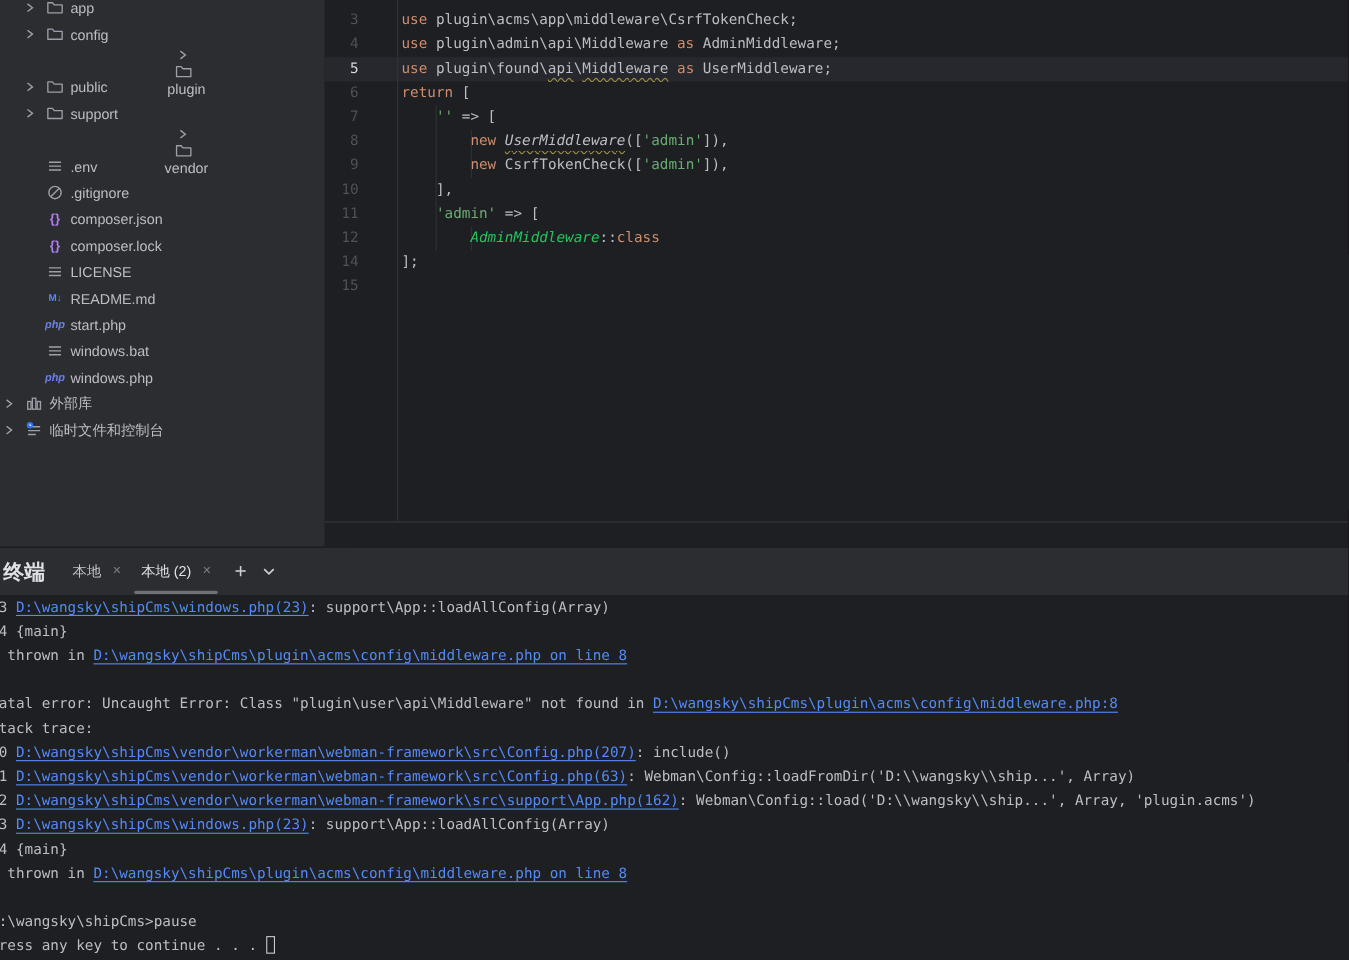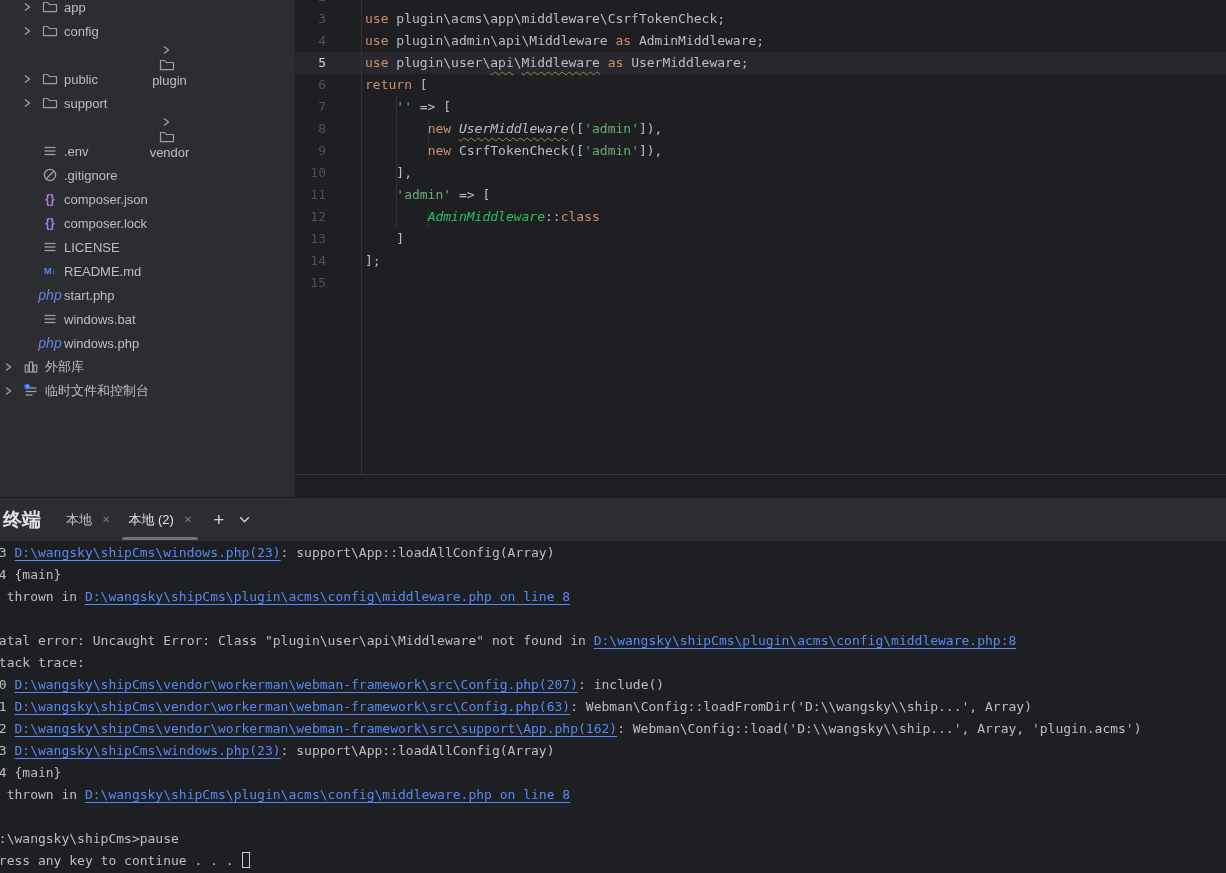--- a/index.html
+++ b/index.html
@@ -13,21 +13,21 @@
   
   #project-panel {
     position:absolute; left:0; top:0; width:319px; height:497px;
     background:#2b2d30; overflow:hidden;
   }
   #project-tree { margin-top:-5px; }
   .tree-row { height:24px; display:flex; align-items:center; font-size:13px; color:#bcbec4; cursor:default; }
   .tree-chevron { width:14px; height:14px; margin-right:8px; display:flex; align-items:center; justify-content:center; flex:0 0 14px; }
   .tree-icon { width:16px; height:16px; margin-right:6px; display:flex; align-items:center; justify-content:center; flex:0 0 16px; }
   .tree-label { white-space:pre; }
-  .ficon-php { font-style:italic; font-weight:normal; font-size:14px; color:#6b82e0; letter-spacing:0; }
+  .ficon-php { font-style:italic; font-weight:bold; font-size:10px; color:#6b82e0; letter-spacing:0; }
   .ficon-md  { font-style:normal; font-weight:bold; font-size:9px; color:#548af7; }
   .ficon-br  { font-style:normal; font-weight:bold; font-size:12px; color:#b07ef0; }
   
   #editor { position:absolute; left:295px; top:0; width:931px; height:497px; background:#1e1f22; overflow:hidden; }
   #editor-content { position:absolute; top:-14px; left:0; right:0; }
   .eline { display:flex; height:22px; line-height:22px; font-family:"DejaVu Sans Mono","Liberation Mono",monospace; font-size:13px; white-space:pre; position:relative; z-index:2; }
   .eline.current { background:#26282e; }
   .lnum { width:31px; text-align:right; color:#4e5157; flex:0 0 31px; }
   .eline.current .lnum { color:#d5d7dd; }
   .lgap { width:35px; flex:0 0 35px; }
@@ -270,29 +270,28 @@
   </aside>
 
   <section id="editor">
     <div id="editor-content">
       <div class="iguide" style="left:101px; top:110px; height:132px;"></div>
       <div class="iguide" style="left:133px; top:132px; height:44px;"></div>
       <div class="iguide" style="left:133px; top:220px; height:22px;"></div>
     <div class="eline"><span class="lnum">2</span><span class="lgap"></span><span class="lcode"></span></div>
         <div class="eline"><span class="lnum">3</span><span class="lgap"></span><span class="lcode"><span class="tok-k">use </span><span class="tok-p">plugin\acms\app\middleware\CsrfTokenCheck;</span></span></div>
         <div class="eline"><span class="lnum">4</span><span class="lgap"></span><span class="lcode"><span class="tok-k">use </span><span class="tok-p">plugin\admin\api\Middleware </span><span class="tok-k">as</span><span class="tok-p"> AdminMiddleware;</span></span></div>
-        <div class="eline current"><span class="lnum">5</span><span class="lgap"></span><span class="lcode"><span class="tok-k">use </span><span class="tok-p">plugin\user\</span><span class="tok-pw">api</span><span class="tok-p">\</span><span class="tok-pw">Middleware</span><span class="tok-p"> </span><span class="tok-k">as</span><span class="tok-p"> UserMiddleware;</span></span></div>
+        <div class="eline current"><span class="lnum">5</span><span class="lgap"></span><span class="lcode"><span class="tok-k">use </span><span class="tok-p">plugin\found\</span><span class="tok-pw">api</span><span class="tok-p">\</span><span class="tok-pw">Middleware</span><span class="tok-p"> </span><span class="tok-k">as</span><span class="tok-p"> UserMiddleware;</span></span></div>
         <div class="eline"><span class="lnum">6</span><span class="lgap"></span><span class="lcode"><span class="tok-k">return</span><span class="tok-p"> [</span></span></div>
         <div class="eline"><span class="lnum">7</span><span class="lgap"></span><span class="lcode"><span class="tok-p">    </span><span class="tok-s">''</span><span class="tok-p"> =&gt; [</span></span></div>
         <div class="eline"><span class="lnum">8</span><span class="lgap"></span><span class="lcode"><span class="tok-p">        </span><span class="tok-k">new</span><span class="tok-p"> </span><span class="tok-iw">UserMiddleware</span><span class="tok-p">([</span><span class="tok-s">'admin'</span><span class="tok-p">]),</span></span></div>
         <div class="eline"><span class="lnum">9</span><span class="lgap"></span><span class="lcode"><span class="tok-p">        </span><span class="tok-k">new</span><span class="tok-p"> CsrfTokenCheck([</span><span class="tok-s">'admin'</span><span class="tok-p">]),</span></span></div>
         <div class="eline"><span class="lnum">10</span><span class="lgap"></span><span class="lcode"><span class="tok-p">    ],</span></span></div>
         <div class="eline"><span class="lnum">11</span><span class="lgap"></span><span class="lcode"><span class="tok-p">    </span><span class="tok-s">'admin'</span><span class="tok-p"> =&gt; [</span></span></div>
         <div class="eline"><span class="lnum">12</span><span class="lgap"></span><span class="lcode"><span class="tok-p">        </span><span class="tok-i">AdminMiddleware</span><span class="tok-p">::</span><span class="tok-k">class</span></span></div>
-        <div class="eline"><span class="lnum">13</span><span class="lgap"></span><span class="lcode"><span class="tok-p">    ]</span></span></div>
         <div class="eline"><span class="lnum">14</span><span class="lgap"></span><span class="lcode"><span class="tok-p">];</span></span></div>
         <div class="eline"><span class="lnum">15</span><span class="lgap"></span><span class="lcode"></span></div>
       </div>
     <div id="gutter-sep"></div>
     <div id="editor-hline"></div>
   </section>
 
   <section id="terminal">
     <header id="term-header">
       <span class="term-title">终端</span>

